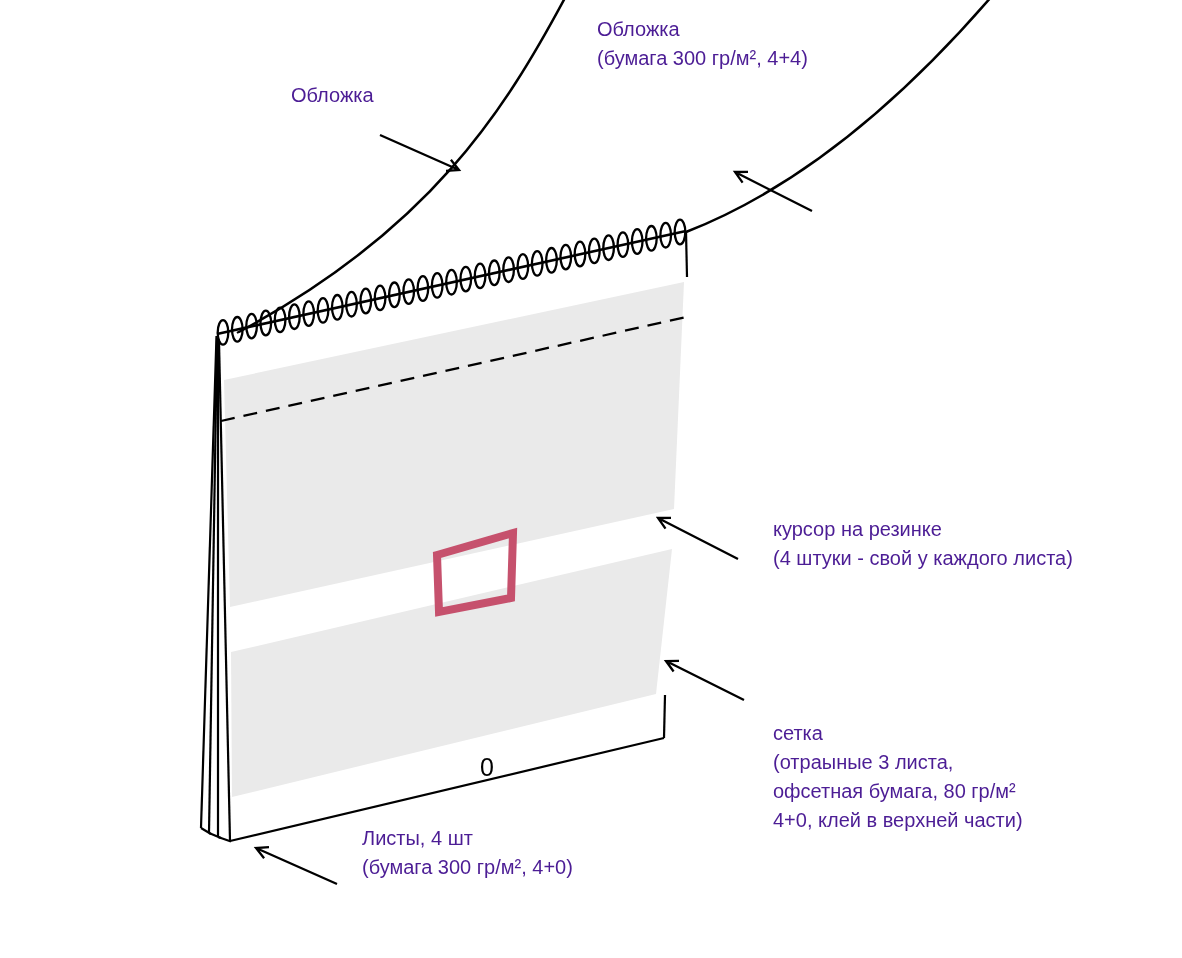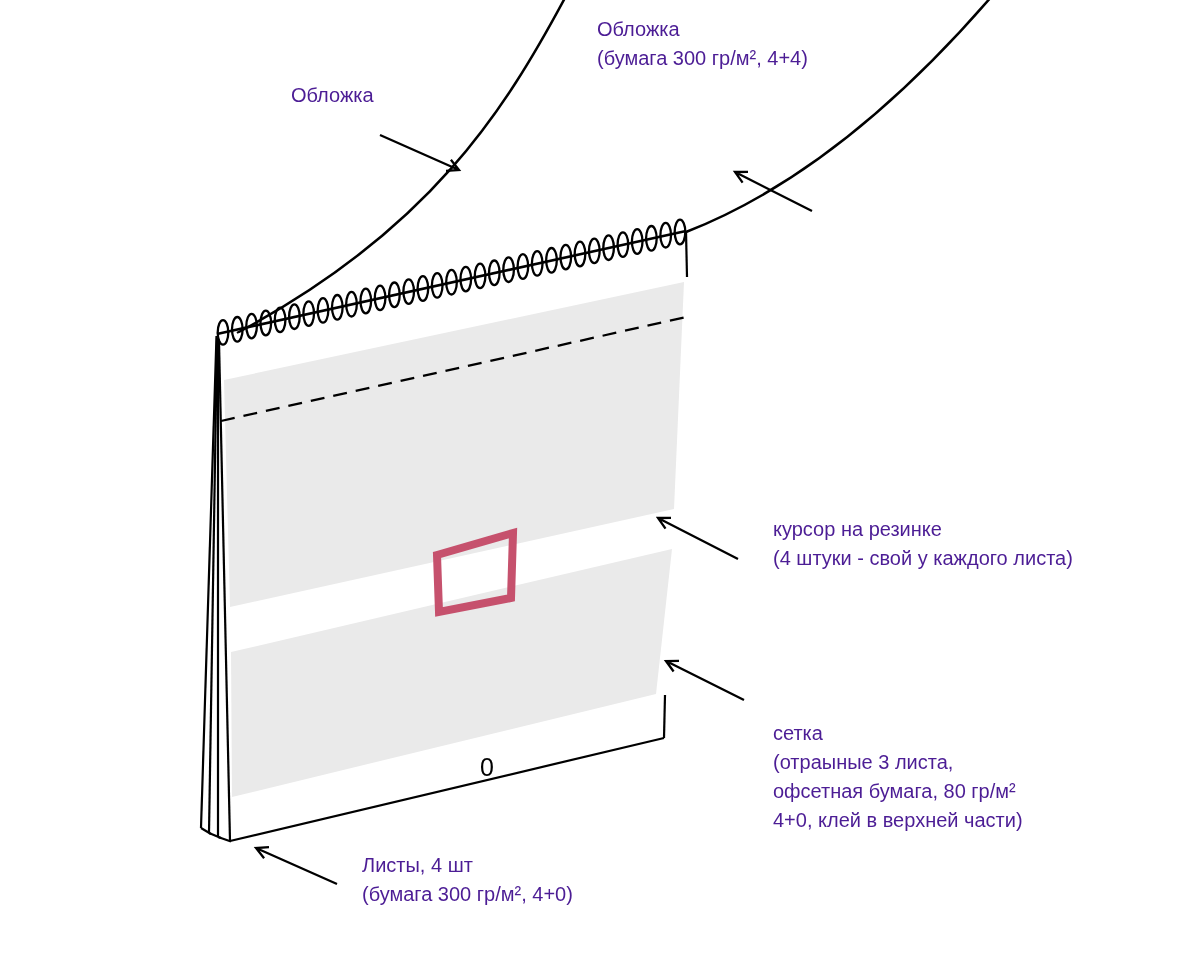--- a/index.html
+++ b/index.html
@@ -12,21 +12,21 @@
   .label{
     position:absolute;
     font-size:20px;line-height:29px;color:#4c1d95;
     white-space:pre;letter-spacing:0;
   }
   .lbl-cover-left{left:291px;top:81px;}
   .lbl-cover-top{left:597px;top:15px;}
   .lbl-quarterly{left:838px;top:196px;}
   .lbl-cursor{left:773px;top:515px;}
   .lbl-grid{left:773px;top:683px;margin-top:36px;}
-  .lbl-sheets{left:362px;top:851px;}
+  .lbl-sheets{left:362px;top:824px;}
   .stroke{fill:none;stroke:var(--line-black,#000);stroke-width:2.3;}
   .thin-edge{fill:none;stroke:var(--line-black,#000);stroke-width:2.2;}
   .band{fill:var(--page-gray,#eaeaea);stroke:none;}
   .face{fill:#ffffff;stroke:none;}
   .dashed{fill:none;stroke:var(--line-black,#000);stroke-width:2.3;stroke-dasharray:14 9;}
   .spiral{fill:none;stroke:var(--line-black,#000);stroke-width:2.3;}
   .arrow{fill:none;stroke:var(--line-black,#000);stroke-width:2.3;}
   .cursor-frame{fill:none;stroke:var(--cursor-red,#c6516d);stroke-width:8;}
   .zero{font-family:"Liberation Sans","DejaVu Sans",sans-serif;font-size:25px;fill:var(--line-black,#000);}
 </style>

